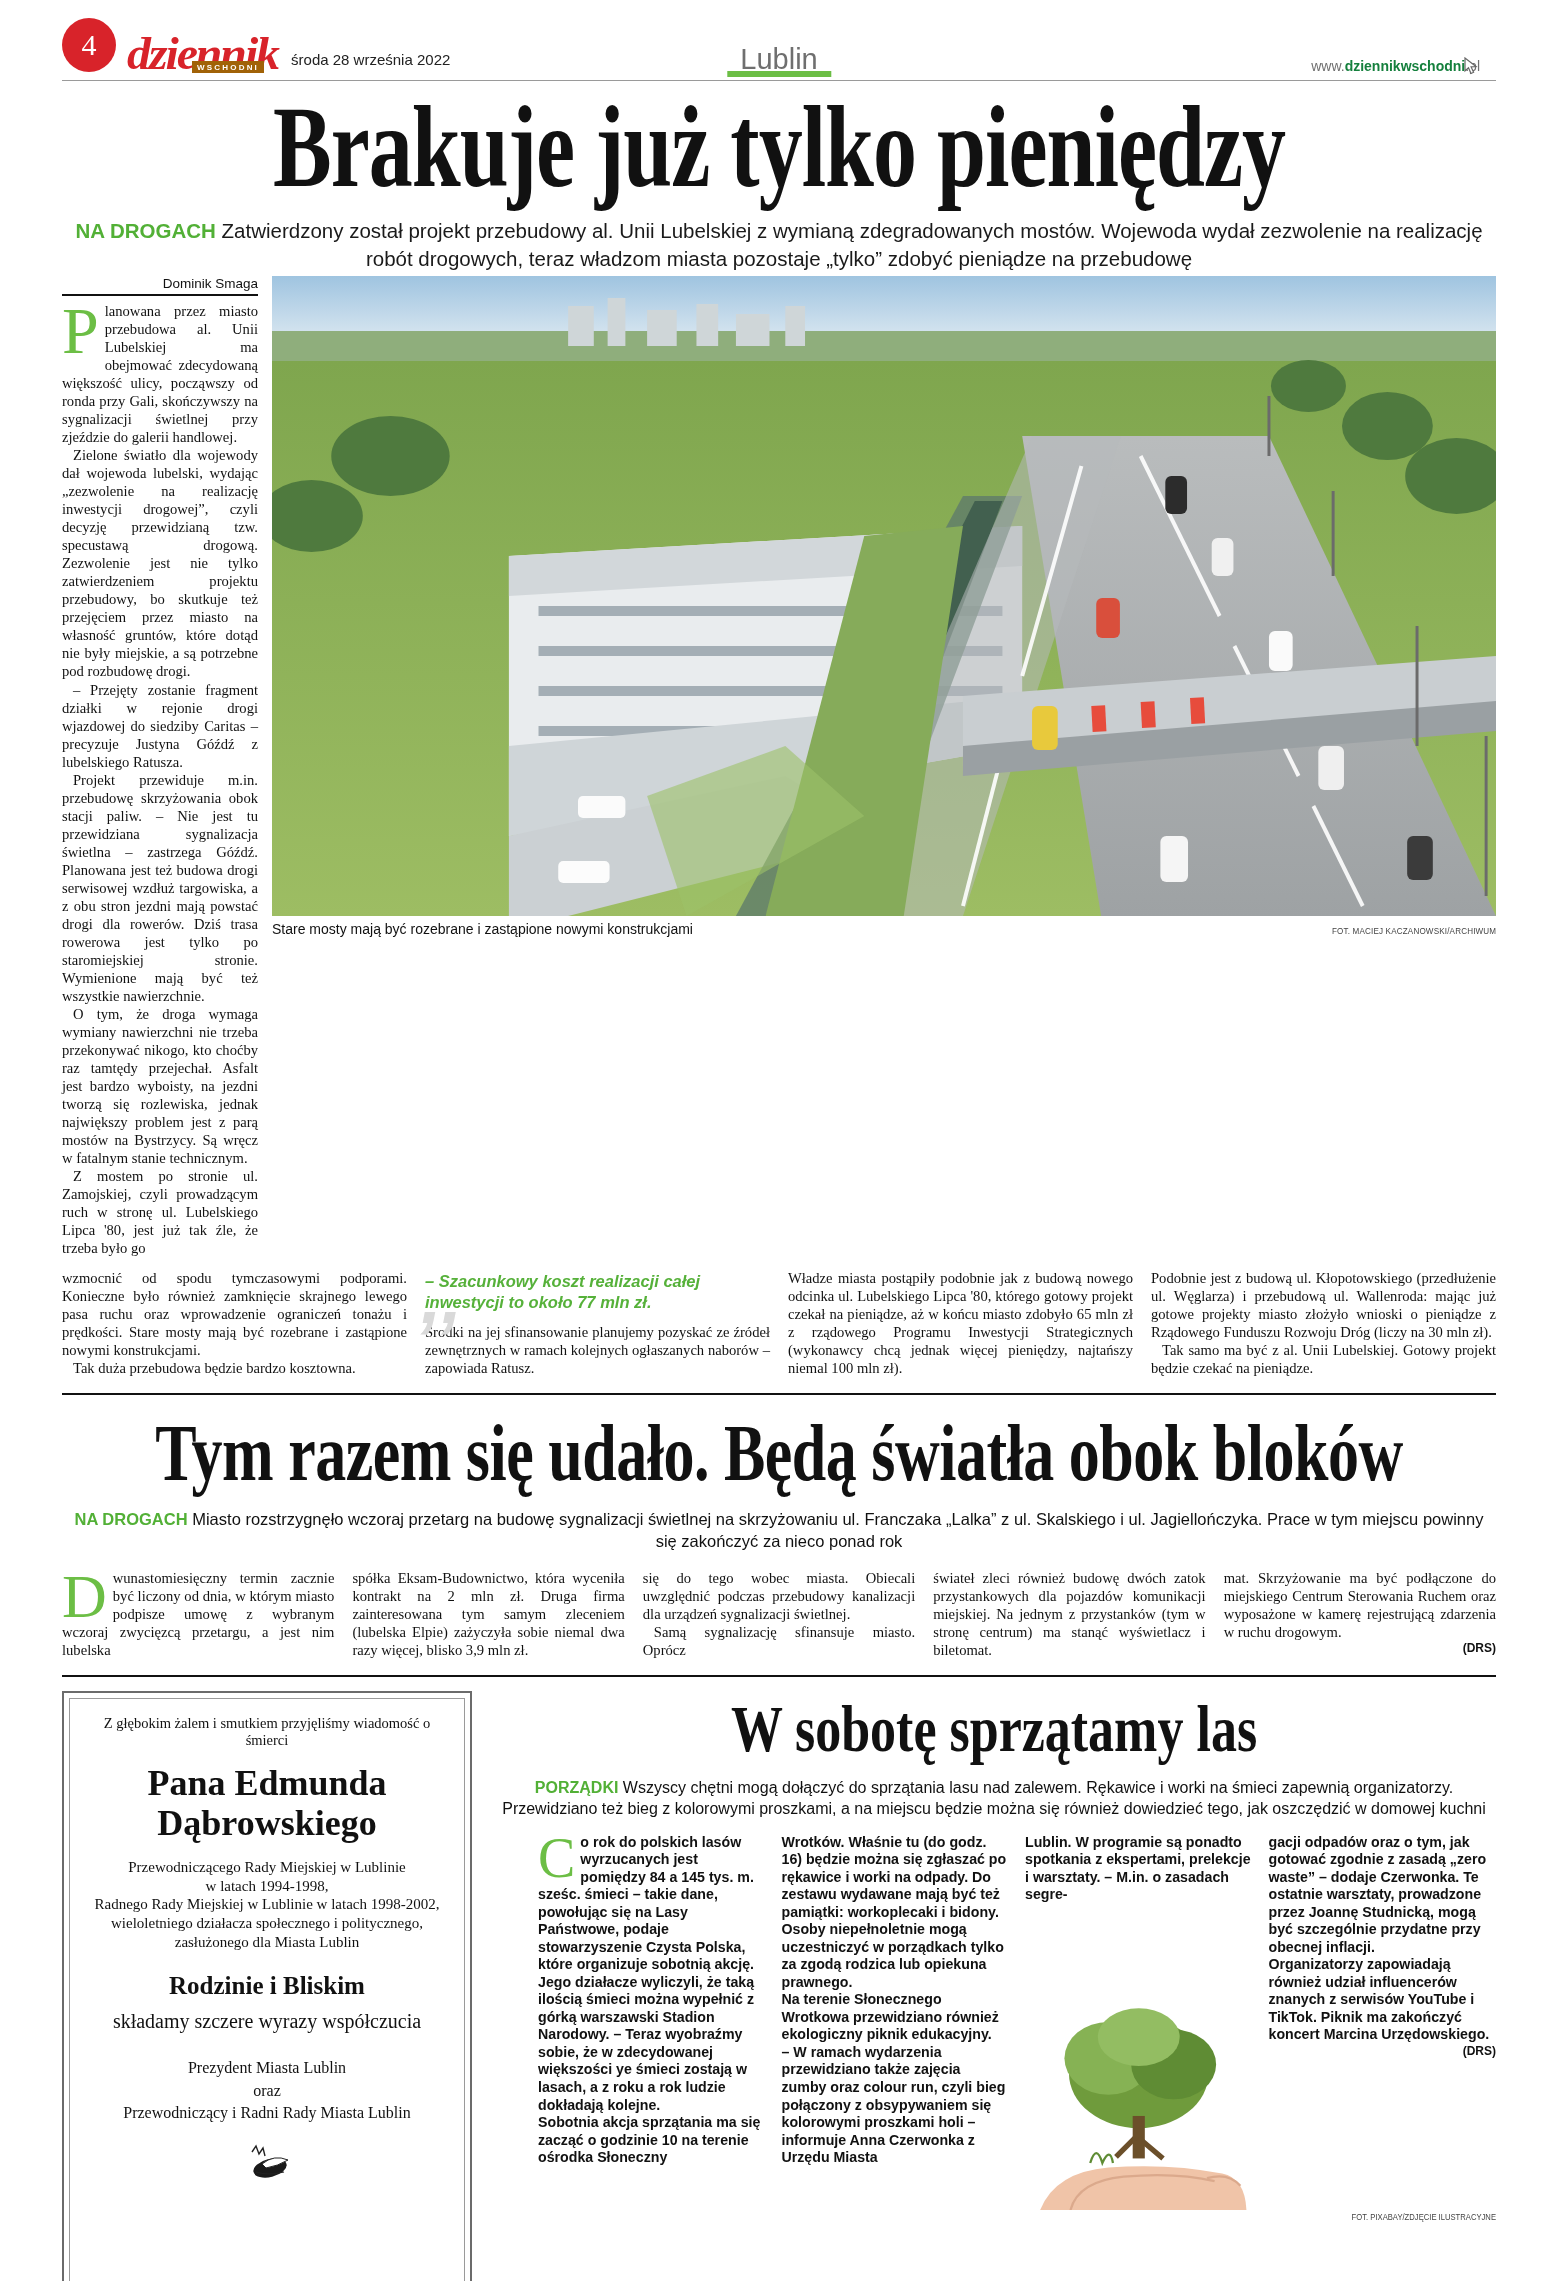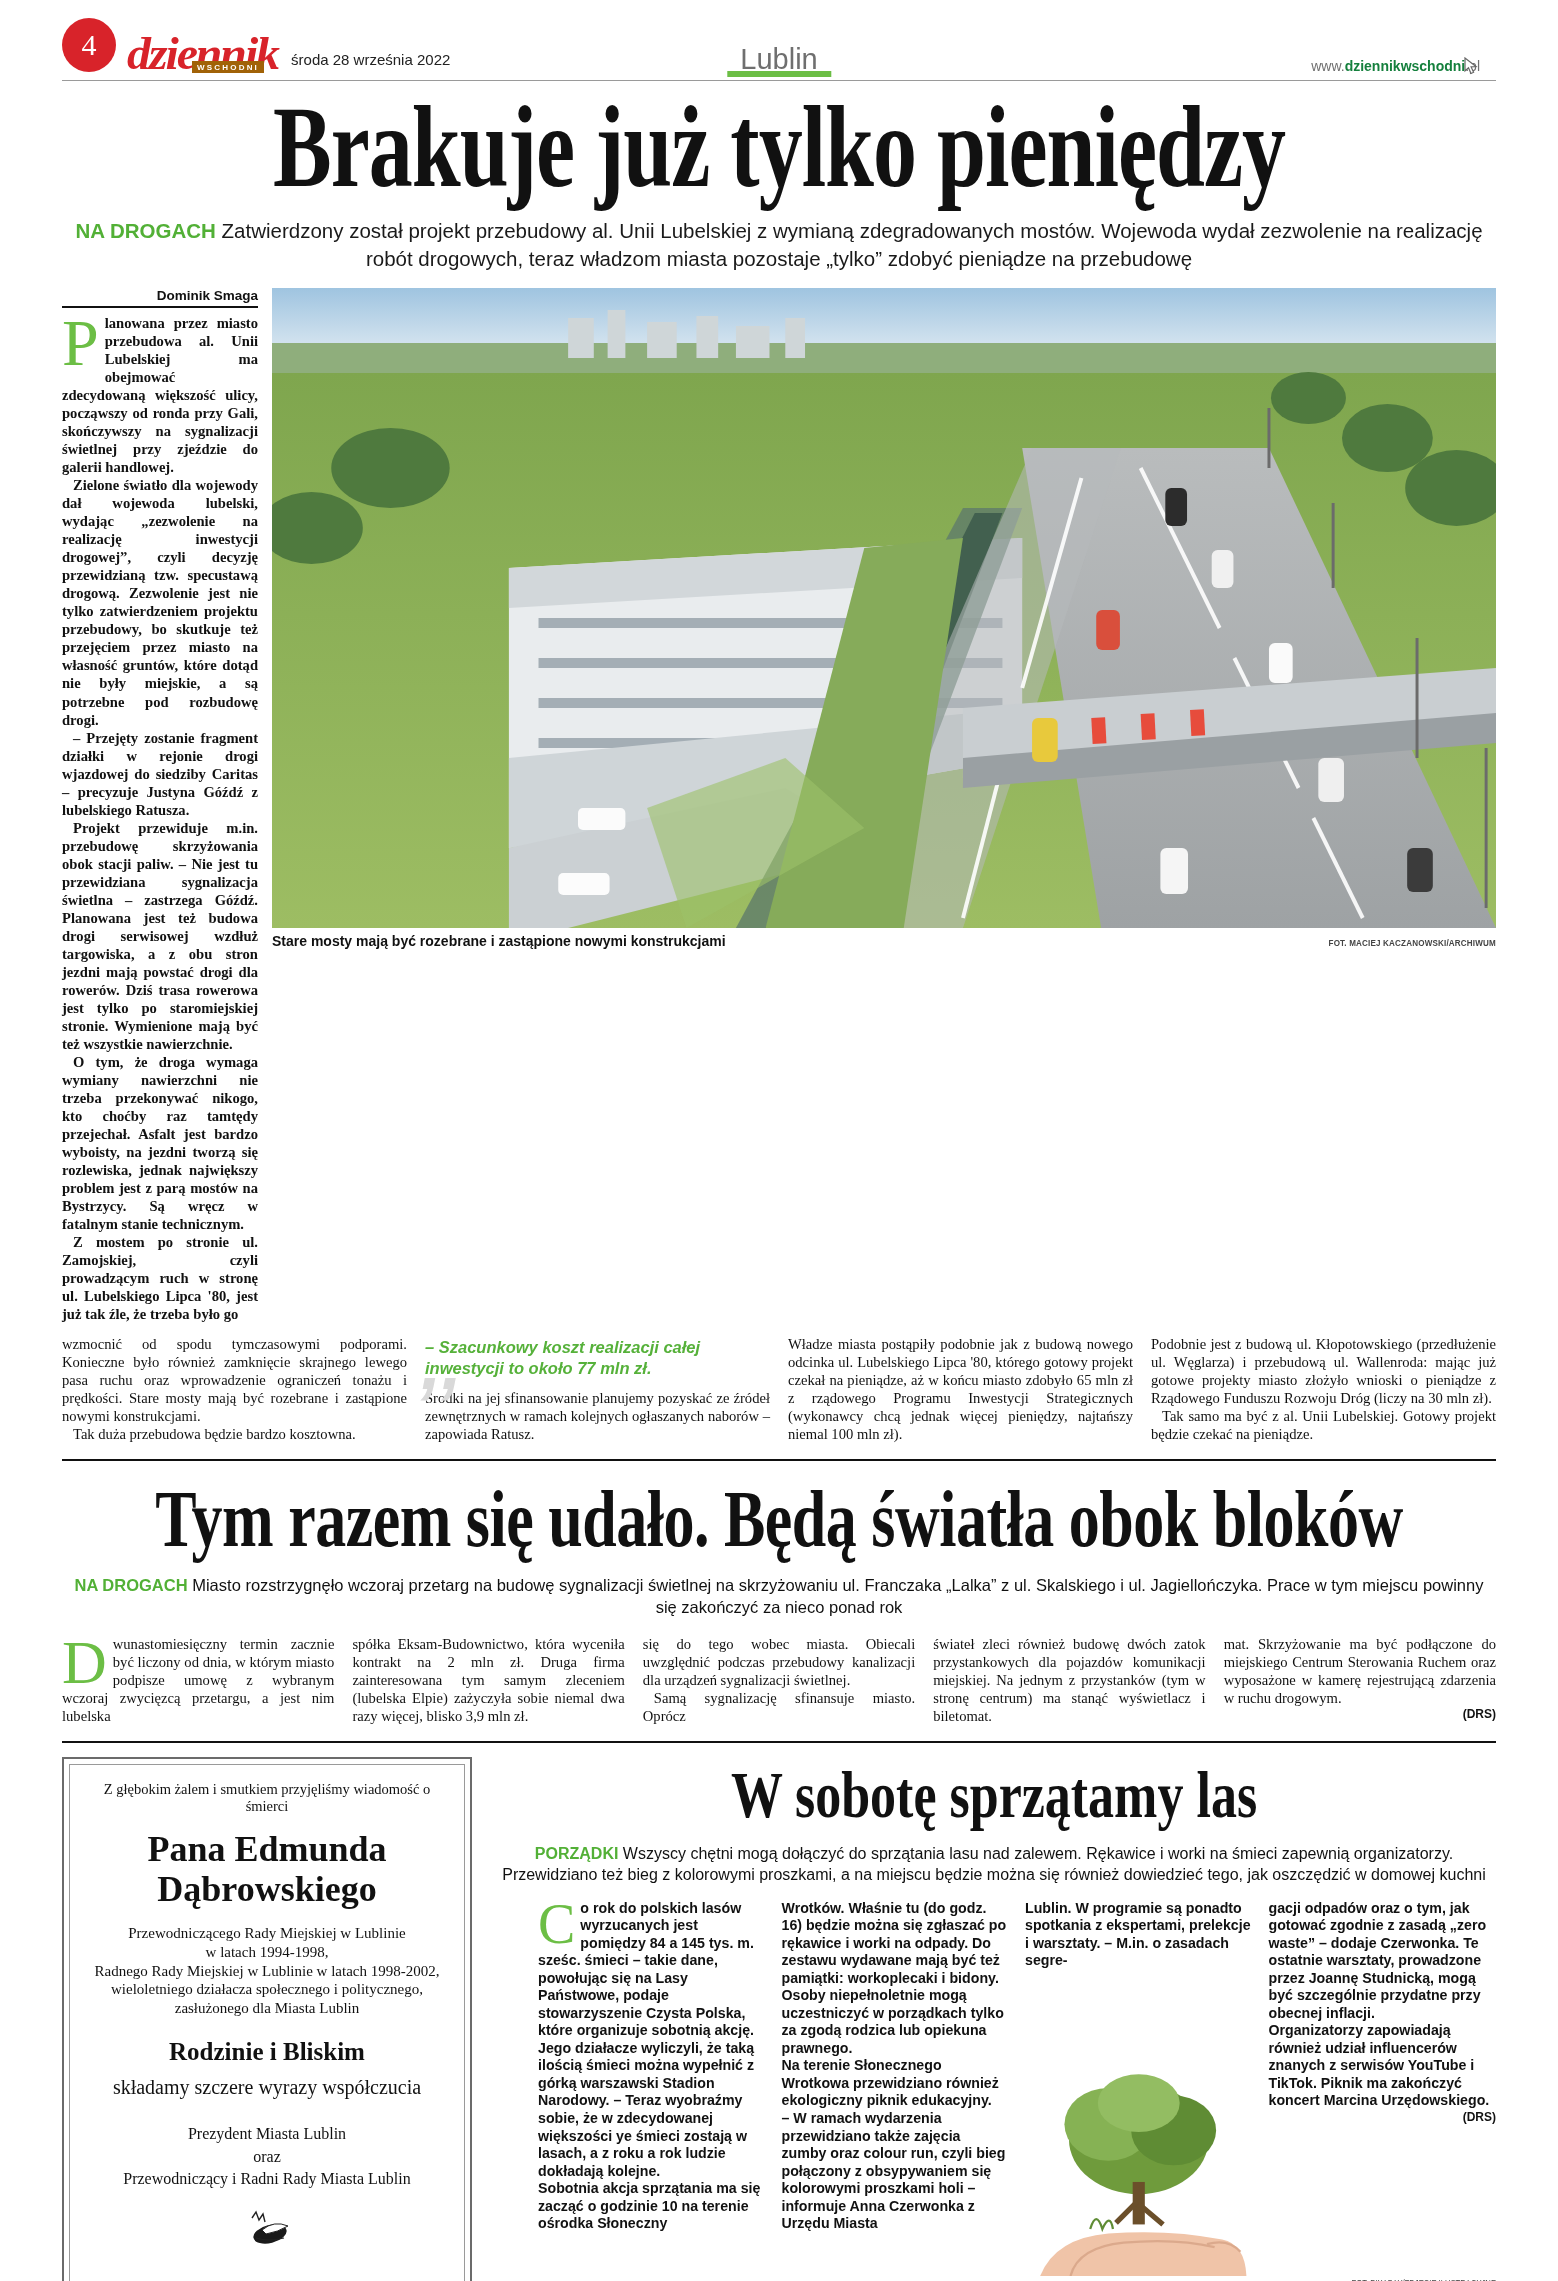--- a/index.html
+++ b/index.html
@@ -79,21 +79,21 @@
     font-family:"Liberation Sans", sans-serif;
     font-size:20.5px;
     line-height:1.34;
     text-align:center;
     color:#1a1a1a;
     padding:0 8px;
   }
   .kicker { color:#52b036; font-weight:700; }
 
   
-  .top-grid { display:flex; margin-top:16px; gap:14px;font-weight:bold; }
+  .top-grid { display:flex; margin-top:4px; gap:14px; }
   .col-narrow { width:196px; flex:0 0 196px; }
   .byline {
     text-align:right;
     font-family:"Liberation Sans", sans-serif;
     font-size:13.5px;
     padding-bottom:3px;
     border-bottom:2px solid #111;
     margin-bottom:6px;
   }
   .body-text {

